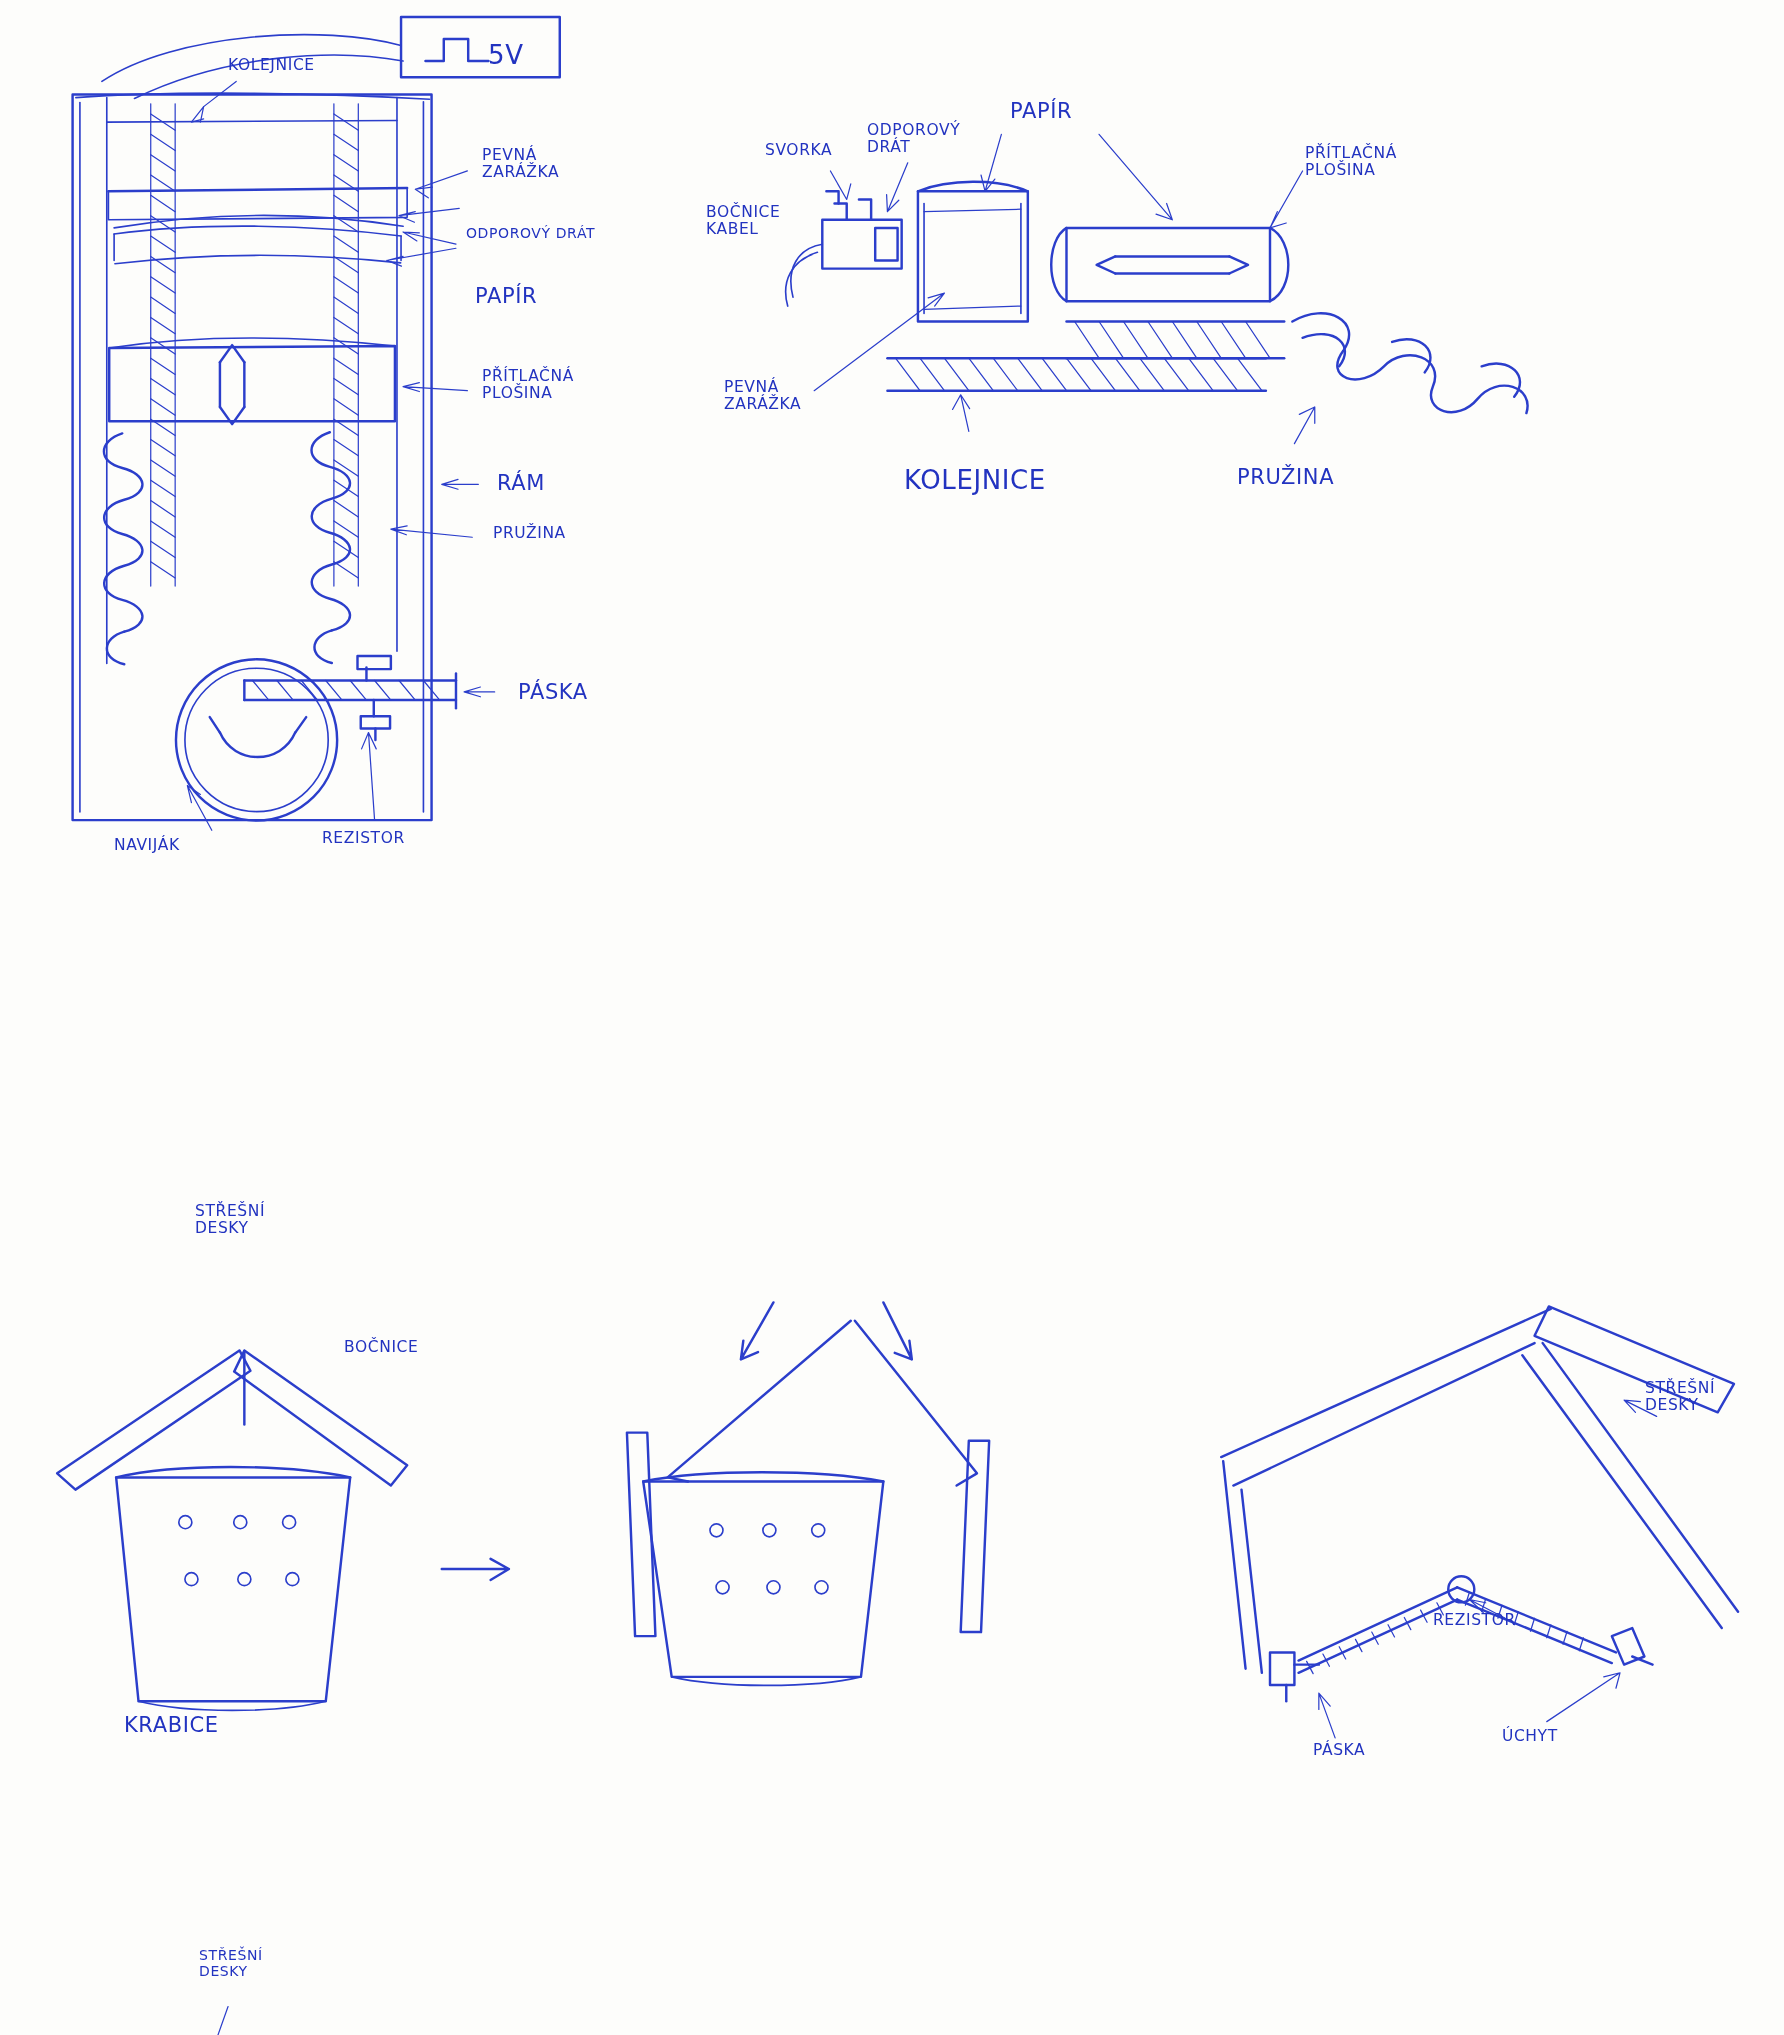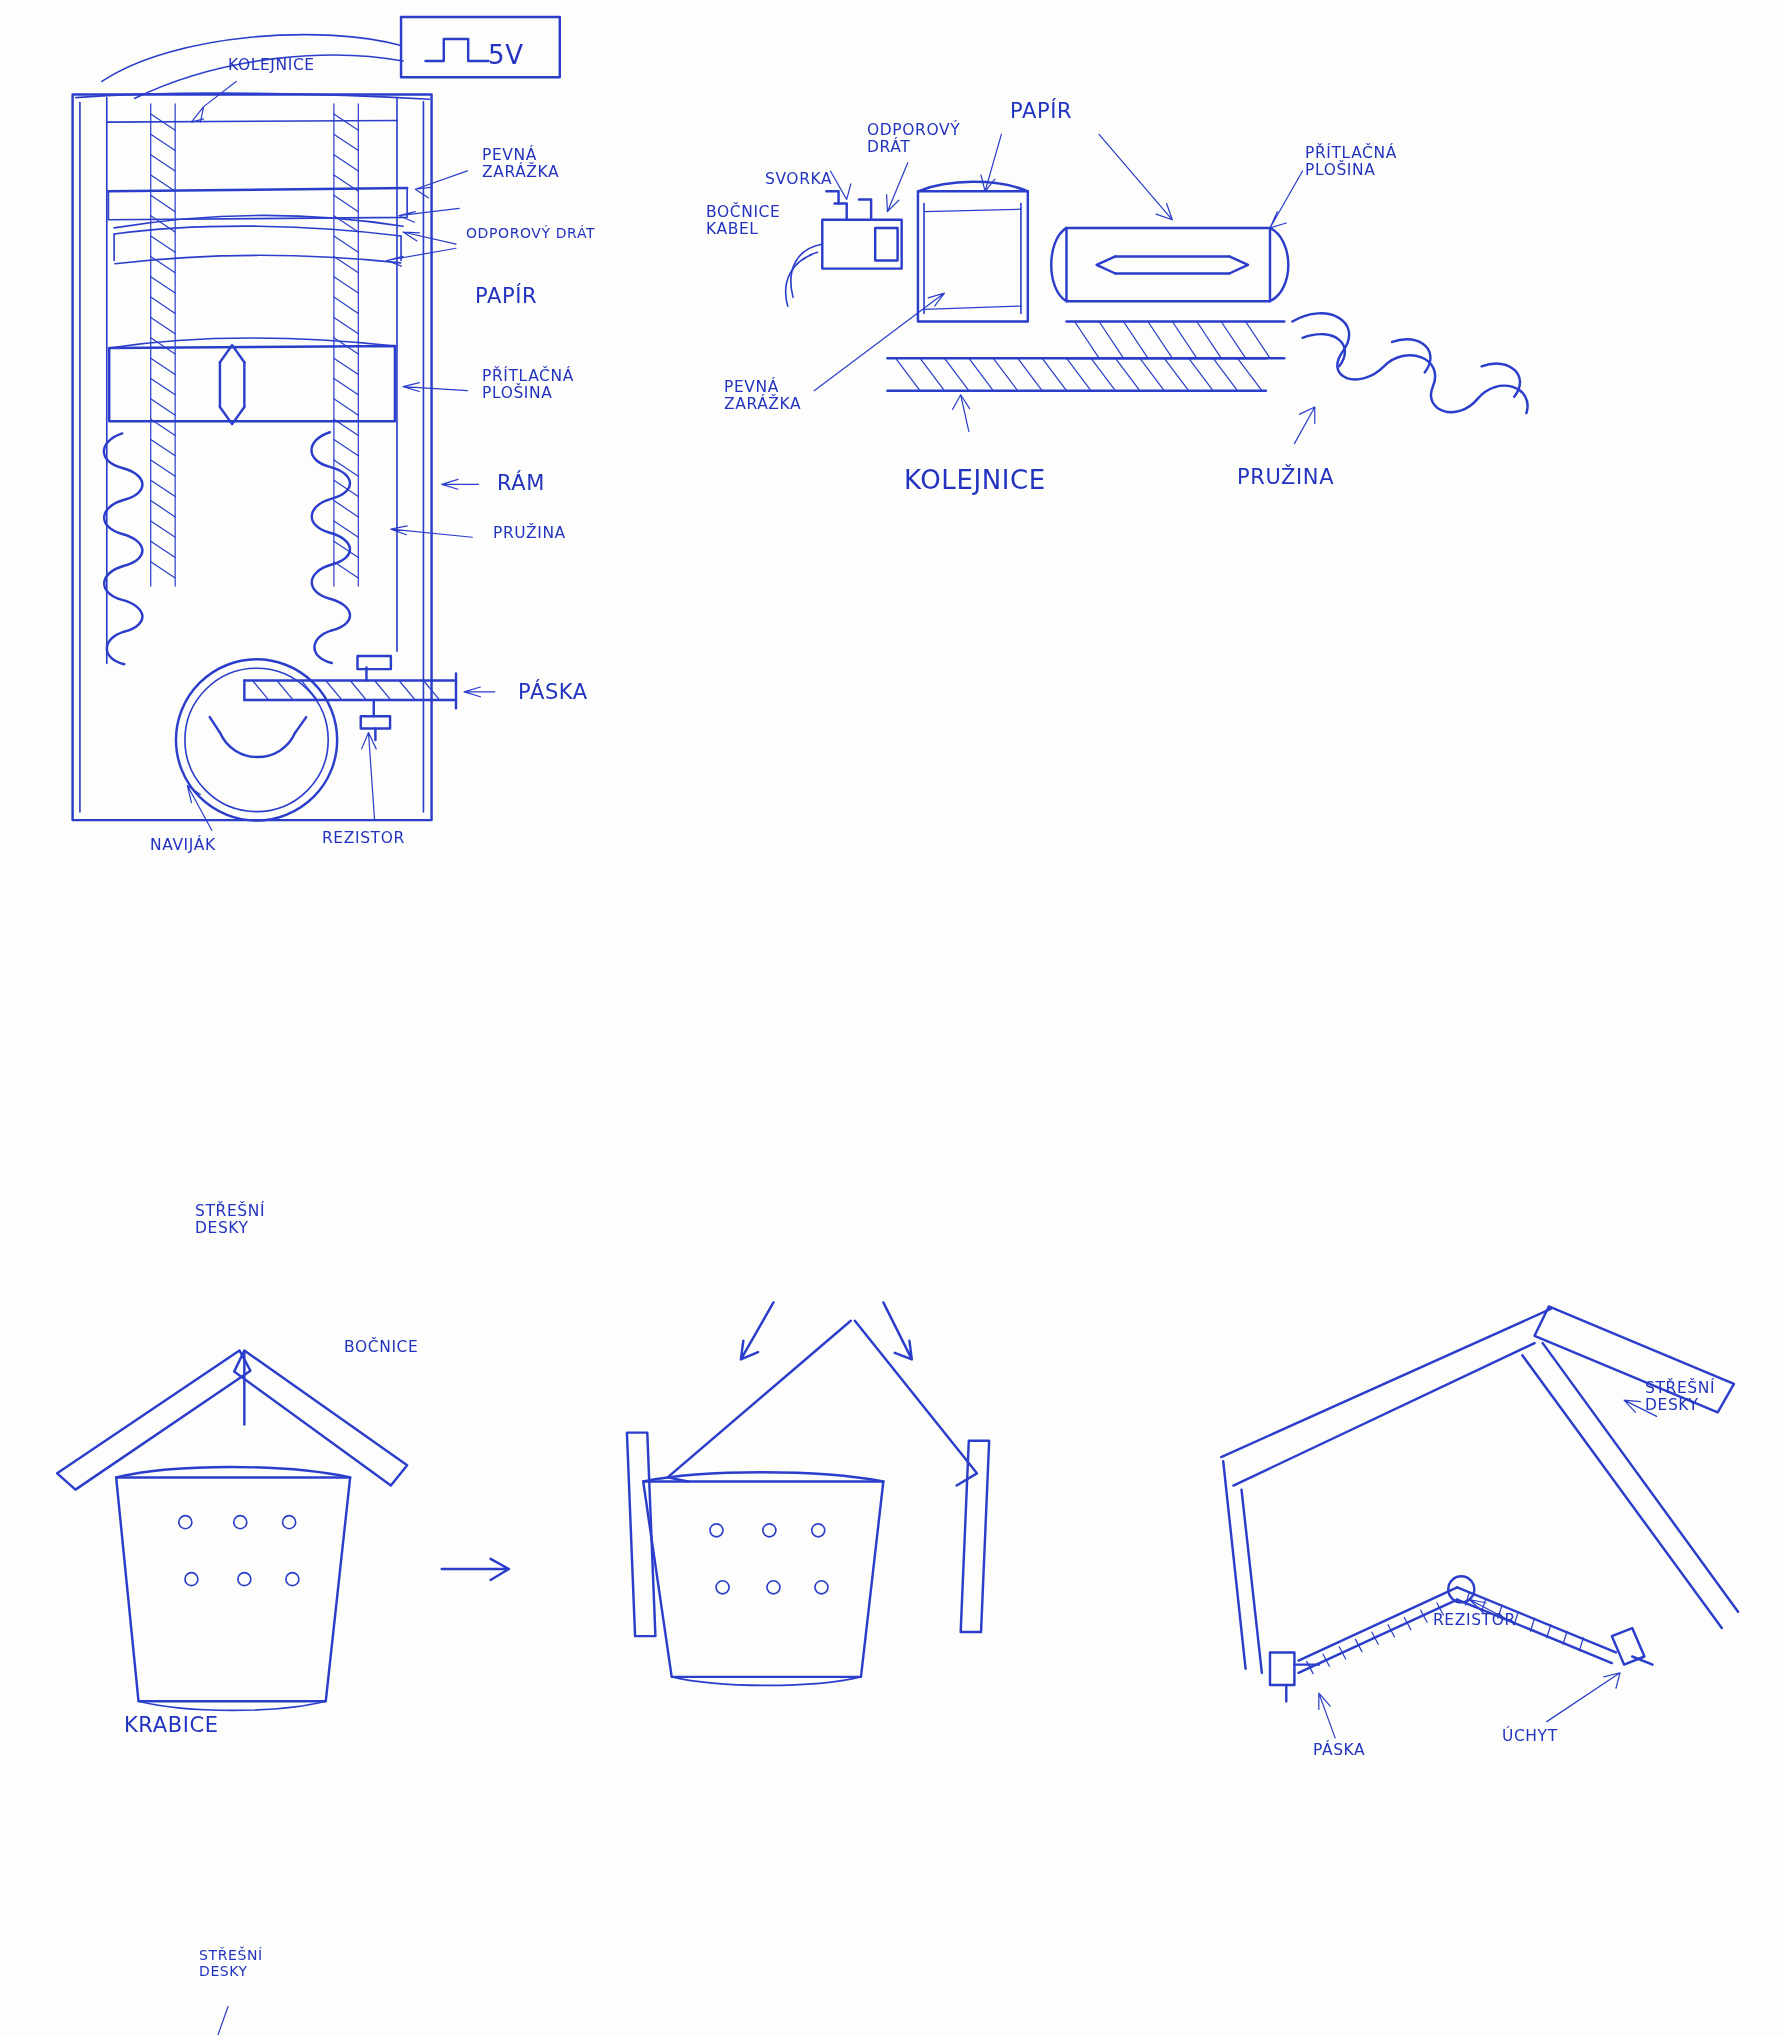--- a/index.html
+++ b/index.html
@@ -403,24 +403,24 @@
   <div class="lbl s4" style="left:488px; top:41px;">5V</div>
   <div class="lbl s2" style="left:482px; top:147px;">PEVNÁ
 ZARÁŽKA</div>
   <div class="lbl s1" style="left:466px; top:226px;">ODPOROVÝ DRÁT</div>
   <div class="lbl s3" style="left:475px; top:285px;">PAPÍR</div>
   <div class="lbl s2" style="left:482px; top:368px;">PŘÍTLAČNÁ
 PLOŠINA</div>
   <div class="lbl s3" style="left:497px; top:472px;">RÁM</div>
   <div class="lbl s2" style="left:493px; top:525px;">PRUŽINA</div>
   <div class="lbl s3" style="left:518px; top:681px;">PÁSKA</div>
-  <div class="lbl s2" style="left:114px; top:837px;margin-left:36px;">NAVIJÁK</div>
+  <div class="lbl s2" style="left:114px; top:837px;">NAVIJÁK</div>
   <div class="lbl s2" style="left:322px; top:830px;">REZISTOR</div>
 
-  <div class="lbl s2" style="left:765px; top:142px;margin-top:29px;">SVORKA</div>
+  <div class="lbl s2" style="left:765px; top:142px;">SVORKA</div>
   <div class="lbl s2" style="left:867px; top:122px;">ODPOROVÝ
 DRÁT</div>
   <div class="lbl s3" style="left:1010px; top:100px;">PAPÍR</div>
   <div class="lbl s2" style="left:1305px; top:145px;">PŘÍTLAČNÁ
 PLOŠINA</div>
   <div class="lbl s2" style="left:706px; top:204px;">BOČNICE
 KABEL</div>
   <div class="lbl s2" style="left:724px; top:379px;">PEVNÁ
 ZARÁŽKA</div>
   <div class="lbl s4" style="left:904px; top:466px;">KOLEJNICE</div>

